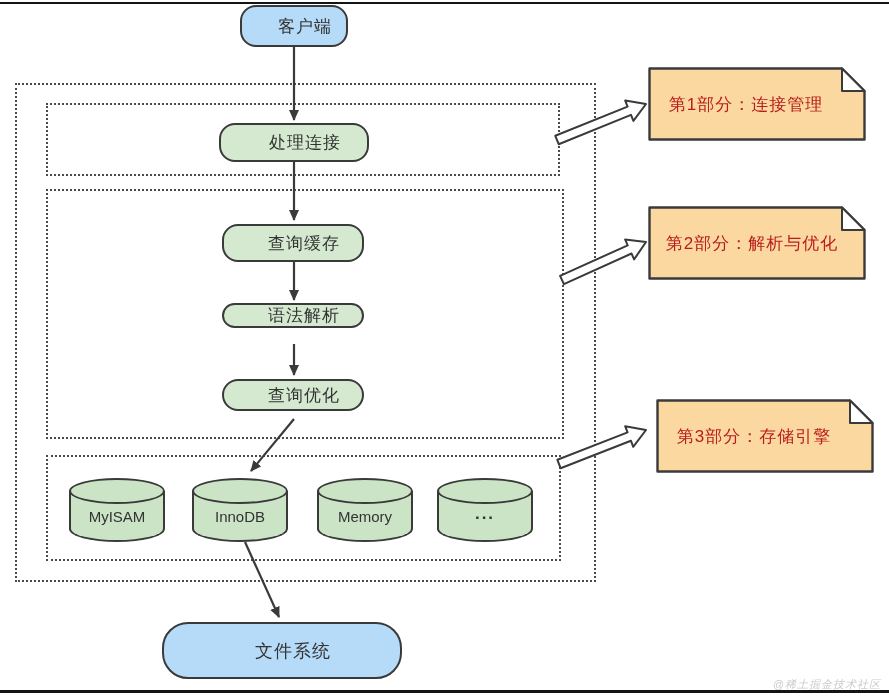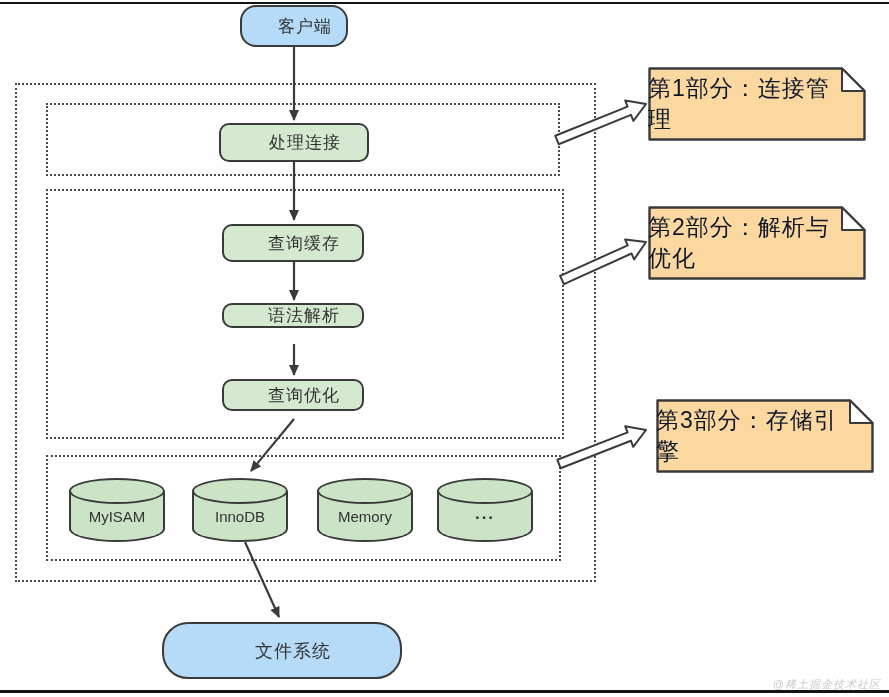--- a/index.html
+++ b/index.html
@@ -24,21 +24,21 @@
   .region.inner1{left:46px;top:103px;width:510px;height:69px;}
   .region.inner2{left:46px;top:189px;width:514px;height:246px;}
   .region.inner3{left:46px;top:455px;width:511px;height:102px;}
 
   .node{
     position:absolute;display:flex;align-items:center;justify-content:center;
     border:2px solid var(--line);font-size:17px;letter-spacing:1px;box-sizing:border-box;padding-left:22px;
   }
   .node.client{left:240px;top:5px;width:108px;height:42px;border-radius:16px;background:var(--client-fill);}
   .node.fs{left:162px;top:622px;width:240px;height:57px;border-radius:26px;background:var(--client-fill);font-size:18px;}
-  .node.process{background:var(--process-fill);border-radius:10px;}
+  .node.process{background:var(--process-fill);border-radius:16px;}
   .node.handle{left:219px;top:123px;width:150px;height:39px;}
   .node.cache{left:222px;top:224px;width:142px;height:38px;}
   .node.parse{left:222px;top:303px;width:142px;height:25px;}
   .node.optimize{left:222px;top:379px;width:142px;height:32px;}
 
   .cyl{position:absolute;top:478px;width:96px;height:64px;}
   .cyl-body{
     position:absolute;left:0;right:0;top:13px;bottom:0;background:var(--engine-fill);
     border:2px solid var(--line);border-top:none;box-sizing:border-box;
     border-radius:0 0 48px 48px / 0 0 13px 13px;
@@ -51,24 +51,24 @@
     position:absolute;left:0;right:0;top:30px;text-align:center;font-size:15px;color:#333;
   }
   .cyl.c4 .cyl-label{font-weight:bold;letter-spacing:2px;font-size:17px;top:26px;}
 
   .note{position:absolute;left:648px;width:218px;height:74px;}
   .note-shape{position:absolute;left:0;top:0;width:218px;height:74px;}
   .note-bg{fill:var(--note-fill);stroke:var(--line);stroke-width:2.4;stroke-linejoin:round;}
   .note-fold{fill:#ffffff;stroke:var(--line);stroke-width:2;stroke-linejoin:round;}
   .note-label{
     position:absolute;left:0;right:22px;top:0;bottom:0;display:flex;align-items:center;justify-content:center;
-    font-size:23px;letter-spacing:1px;color:#0f172a;
+    font-size:17px;letter-spacing:1px;color:#b91c1c;
   }
   .note.n1{top:67px;}
-  .note.n2{top:206px;}
+  .note.n2{top:206px;padding-left:12px;}
   .note.n3{top:399px;margin-left:8px;}
 
   .connectors{position:absolute;left:0;top:0;pointer-events:none;}
 
   .watermark{
     position:absolute;right:8px;bottom:5px;font-size:11px;color:var(--watermark);letter-spacing:1px;font-style:italic;
   }
 </style>
 </head>
 <body>

